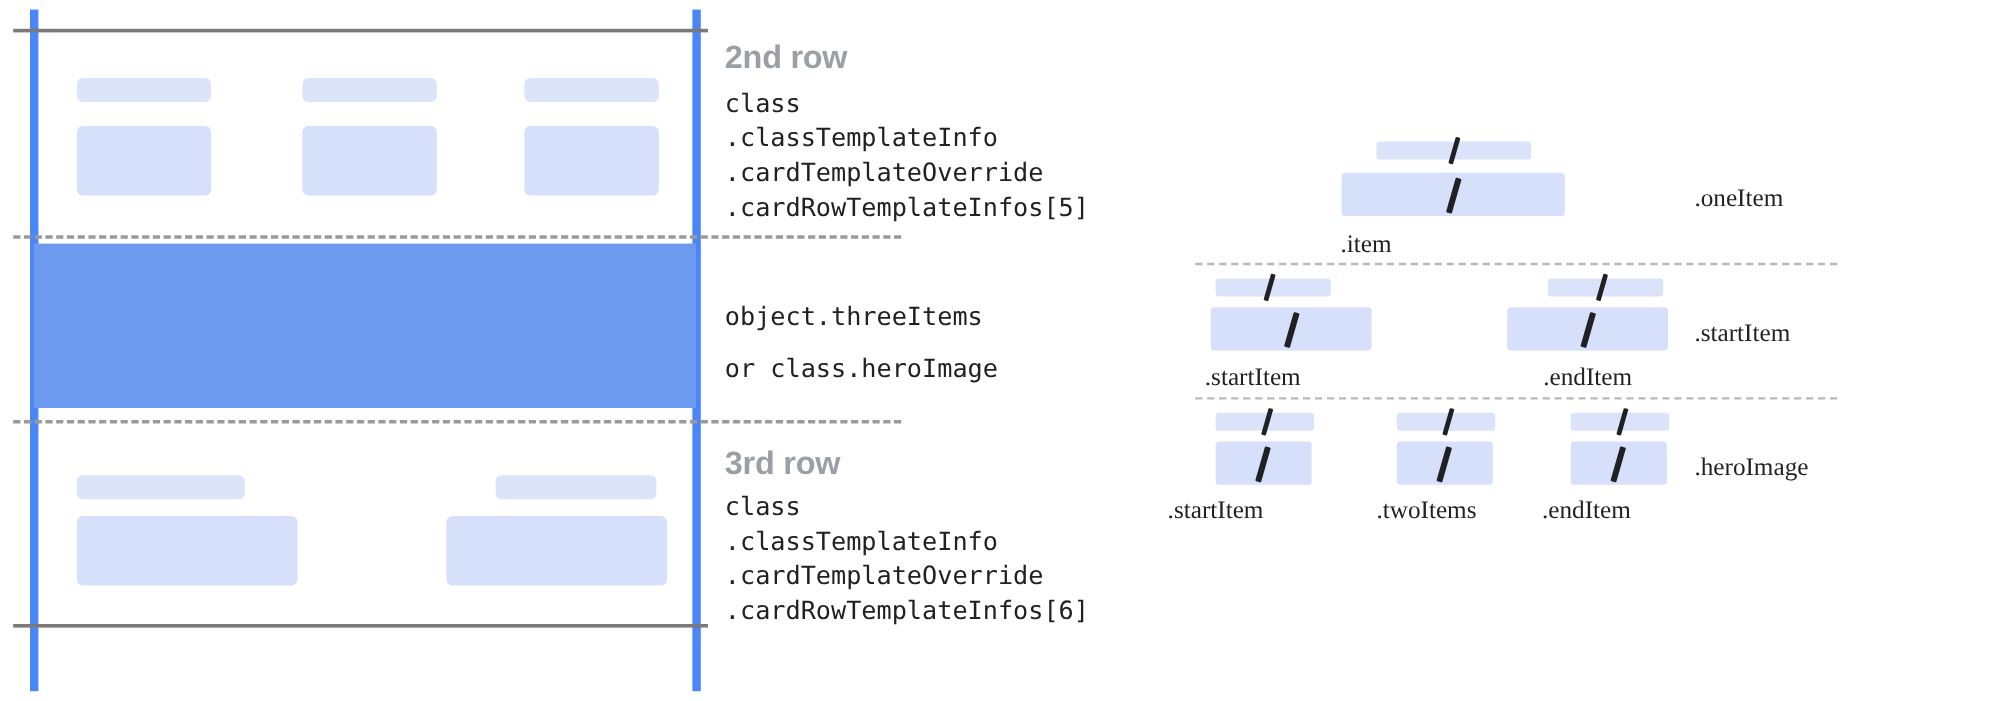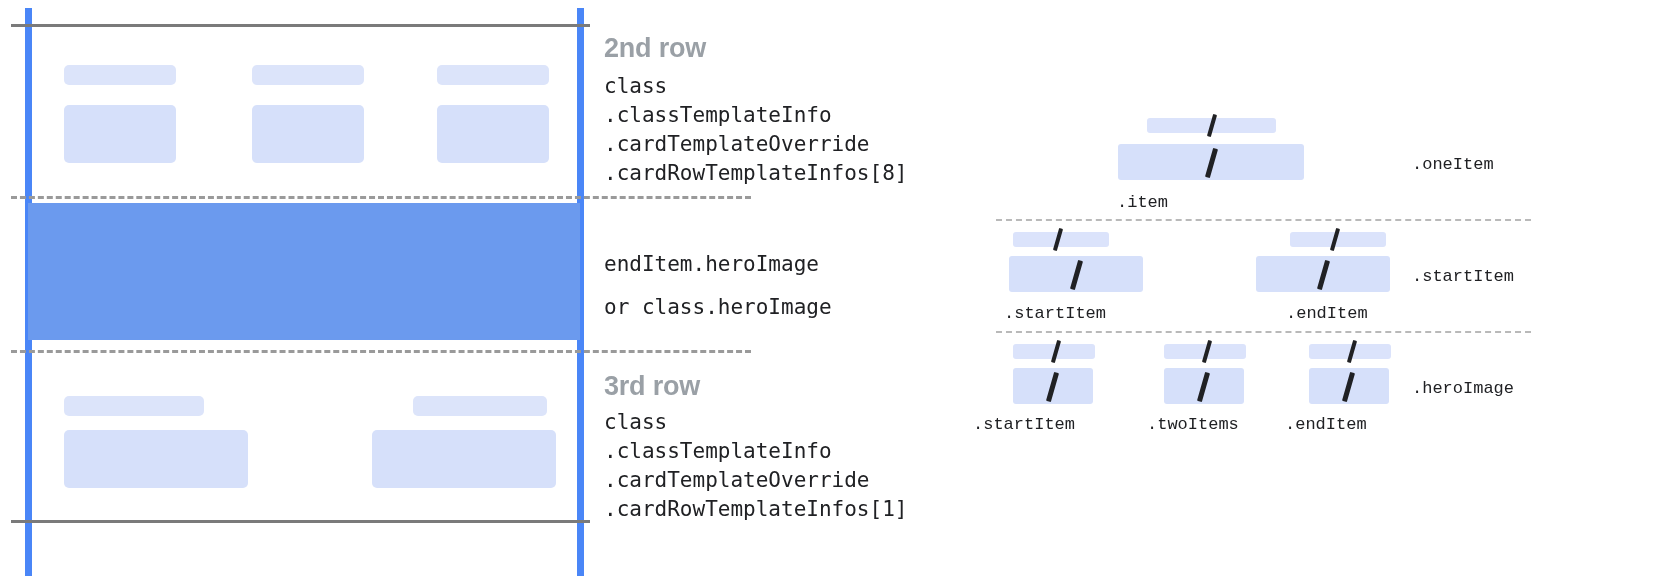--- a/index.html
+++ b/index.html
@@ -66,22 +66,22 @@
   .mono {
     position: absolute;
     font-family: "DejaVu Sans Mono", "Liberation Mono", monospace;
     font-size: 21px;
     line-height: 29px;
     color: #202124;
     white-space: pre;
   }
   .mono-lbl {
     position: absolute;
-    font-family: Liberation Mono, monospace;
-    font-size: 17px;
+    font-family: Liberation Serif, serif;
+    font-size: 21px;
     line-height: 26px;
     color: #202124;
     white-space: pre;
   }
 
   
   .itembox {
     position: absolute;
     background: #d6e0fa;
     border-radius: 3px;
@@ -135,34 +135,34 @@
       <div class="ph" style="left:413px; top:396px; width:134px; height:20px;"></div>
       <div class="ph dark" style="left:372px; top:430px; width:184px; height:58px;"></div>
     </div>
   </div>
 
   <div>
     <div class="row-title" style="left:604px; top:33px;">2nd row</div>
     <div class="mono" style="left:604px; top:72px;">class</div>
     <div class="mono" style="left:604px; top:101px;">.classTemplateInfo</div>
     <div class="mono" style="left:604px; top:130px;">.cardTemplateOverride</div>
-    <div class="mono" style="left:604px; top:159px;">.cardRowTemplateInfos[8]</div>
-  </div>
-
-  <div>
-    <div class="mono" style="left:604px; top:250px;">endItem.heroImage</div>
+    <div class="mono" style="left:604px; top:159px;">.cardRowTemplateInfos[5]</div>
+  </div>
+
+  <div>
+    <div class="mono" style="left:604px; top:250px;">object.threeItems</div>
     <div class="mono" style="left:604px; top:277px;margin-top:16px;">or class.heroImage</div>
   </div>
 
   <div>
     <div class="row-title" style="left:604px; top:371px;">3rd row</div>
     <div class="mono" style="left:604px; top:408px;">class</div>
     <div class="mono" style="left:604px; top:437px;">.classTemplateInfo</div>
     <div class="mono" style="left:604px; top:466px;">.cardTemplateOverride</div>
-    <div class="mono" style="left:604px; top:495px;">.cardRowTemplateInfos[1]</div>
+    <div class="mono" style="left:604px; top:495px;">.cardRowTemplateInfos[6]</div>
   </div>
 
   <div>
 
     <div>
       <div class="itembox small" style="left:1147px; top:118px; width:129px; height:15px;"></div>
       <div class="slash" style="left:1210px; top:114px; width:4px; height:23px;"></div>
 
       <div class="itembox" style="left:1118px; top:144px; width:186px; height:36px;"></div>
       <div class="slash" style="left:1209px; top:148px; width:5px; height:30px;"></div>

